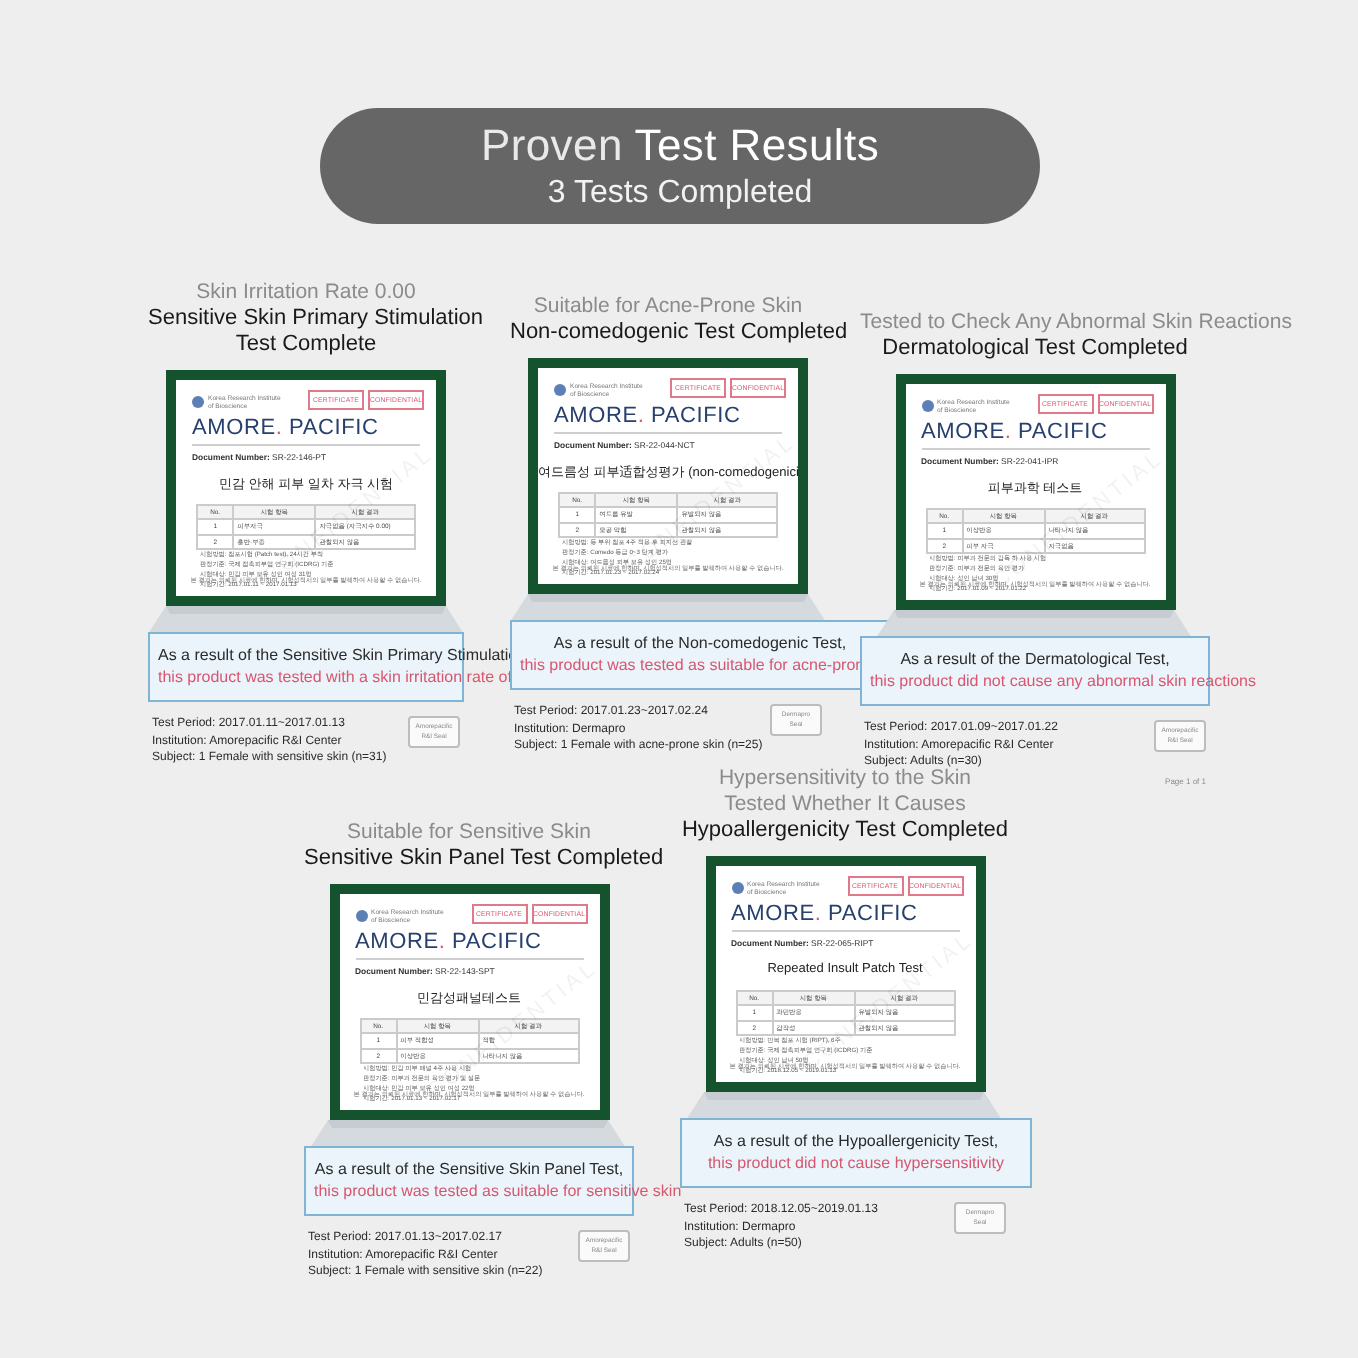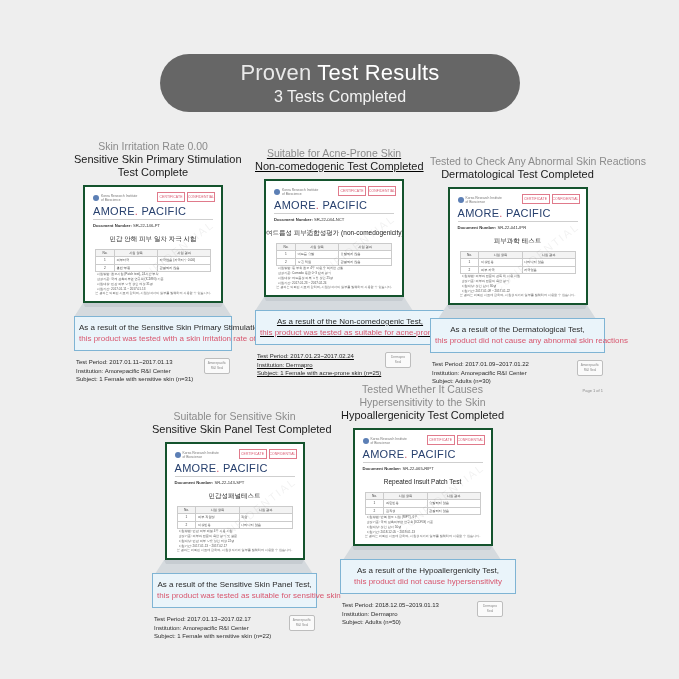--- a/index.html
+++ b/index.html
@@ -67,21 +67,21 @@
     font-size: 11px;
     color: #1a1a1a;
     white-space: nowrap;
   }
 
   
   .sheet {
     position: relative;
     margin: 6px auto 0;
     background: #ffffff;
-    border: 2px solid #14532d;
+    border: 5px solid #14532d;
     box-sizing: border-box;
     overflow: hidden;
   }
   .stamp-row {
     position: absolute;
     right: 6px;
     top: 5px;
     display: flex;
     gap: 2px;
   }
@@ -349,21 +349,21 @@
       <div>Test Period: 2017.01.11~2017.01.13</div>
       <div>Institution: Amorepacific R&amp;I Center</div>
       <div>Subject: 1 Female with sensitive skin (n=31)</div>
       <div class="meta-stamp">
         <span>Amorepacific</span><br>
         <span>R&amp;I Seal</span>
       </div>
     </div>
   </div>
 
-  <div class="cert" style="left:255px; top:147px; width:158px;text-decoration:underline;">
+  <div class="cert" style="left:255px; top:147px; width:158px;">
     <div class="cert-titles">
       <div class="cert-sub">Suitable for Acne-Prone Skin</div>
       <div class="cert-main">Non-comedogenic Test Completed</div>
     </div>
 
     <div class="sheet" style="width:140px; height:118px;">
       <div class="stamp-row">
         <div class="stamp">CERTIFICATE</div>
         <div class="stamp">CONFIDENTIAL</div>
       </div>
@@ -583,22 +583,22 @@
       <div>Subject: 1 Female with sensitive skin (n=22)</div>
       <div class="meta-stamp">
         <span>Amorepacific</span><br>
         <span>R&amp;I Seal</span>
       </div>
     </div>
   </div>
 
   <div class="cert" style="left:340px; top:383px; width:165px;">
     <div class="cert-titles">
+      <div class="cert-sub">Hypersensitivity to the Skin</div>
       <div class="cert-sub">Tested Whether It Causes</div>
-      <div class="cert-sub">Hypersensitivity to the Skin</div>
       <div class="cert-main">Hypoallergenicity Test Completed</div>
     </div>
 
     <div class="sheet" style="width:140px; height:118px;">
       <div class="stamp-row">
         <div class="stamp">CERTIFICATE</div>
         <div class="stamp">CONFIDENTIAL</div>
       </div>
       <div class="kmark">
         <span class="dot"></span>

